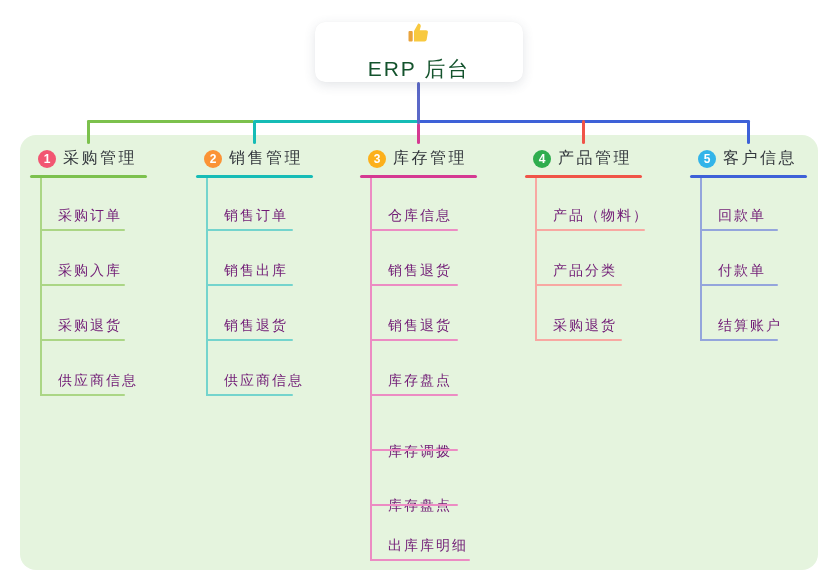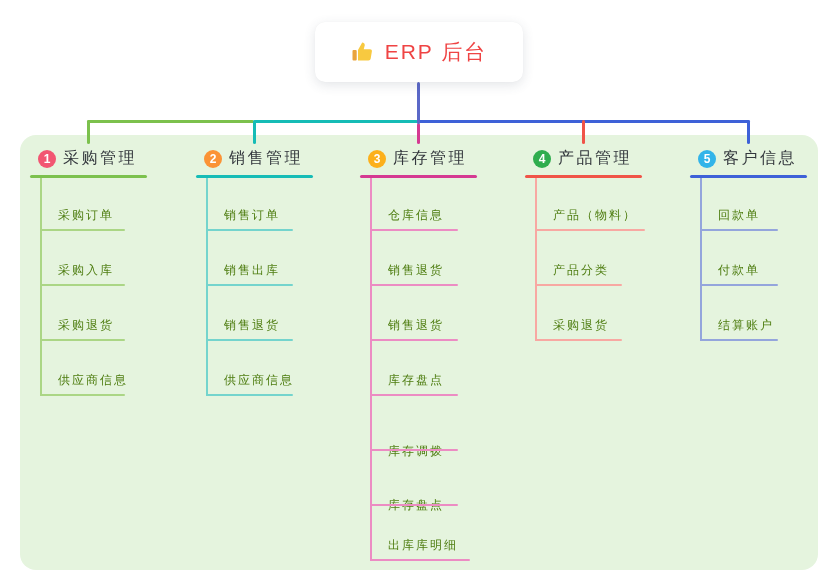--- a/index.html
+++ b/index.html
@@ -5,21 +5,21 @@
   html,body{margin:0;padding:0;background:#fff;}
   .stage{position:relative;width:839px;height:588px;background:#ffffff;overflow:hidden;
          font-family:"Liberation Sans","DejaVu Sans",sans-serif;}
   
   .board{position:absolute;left:20px;top:135px;width:798px;height:435px;
          background:#e5f4de;border-radius:16px;}
   
   .root-node{position:absolute;left:315px;top:22px;width:208px;height:60px;background:#fff;
              border-radius:10px;box-shadow:0 3px 12px rgba(60,70,90,.14),0 0 1px rgba(0,0,0,.05);
              display:flex;align-items:center;justify-content:center;gap:10px;
-             font-size:21px;letter-spacing:2px;color:#ef4444;font-weight:500;z-index:3;}
+             font-size:21px;letter-spacing:2px;color:#14532d;font-weight:500;z-index:3;flex-direction:column;}
   .thumb{display:inline-flex;width:24px;height:24px;}
   
   .conn{position:absolute;border-radius:2px;}
   .root-drop{left:417px;top:82px;width:3px;height:42px;background:#5b68c8;z-index:2;}
   .h-green{left:87px;top:120px;width:167px;height:3px;background:#7cc14d;}
   .h-teal{left:254px;top:120px;width:164px;height:3px;background:#16bcb6;}
   .h-blue{left:418px;top:120px;width:332px;height:3px;background:#3e61d8;}
   .s1{left:87px;top:120px;width:3px;height:24px;background:#7cc14d;}
   .s2{left:253px;top:120px;width:3px;height:24px;background:#16bcb6;}
   .s3{left:417px;top:123px;width:3px;height:21px;background:#d53a92;}
@@ -28,21 +28,21 @@
   
   .branch{position:absolute;top:148px;width:117px;z-index:2;}
   .b1{left:30px}.b2{left:196px}.b3{left:360px}.b4{left:525px}.b5{left:690px}
   .branch-header{position:absolute;top:0;left:8px;display:flex;align-items:center;gap:7px;
                  white-space:nowrap;cursor:default;}
   .badge{width:18px;height:18px;border-radius:50%;color:#fff;font-size:12px;font-weight:bold;
          display:flex;align-items:center;justify-content:center;flex:0 0 18px;line-height:1;}
   .btitle{font-size:16px;letter-spacing:2.5px;color:#33373d;font-weight:500;}
   .hline{position:absolute;top:27px;left:0;width:117px;height:3px;border-radius:2px;}
   .vline{position:absolute;left:10px;top:30px;width:2px;}
-  .child-label{position:absolute;left:28px;font-size:12px;letter-spacing:2px;color:#4d7c0f;
+  .child-label{position:absolute;left:28px;font-size:14px;letter-spacing:2px;color:#701a75;
                white-space:nowrap;height:18px;line-height:18px;cursor:default;}
   .child-line{position:absolute;left:10px;height:2px;border-radius:1px;}
   .w85{width:85px}.w87{width:87px}.w88{width:88px}.w100{width:100px}.w110{width:110px}.w78{width:78px}
   .t0{top:58px}.t1{top:113px}.t2{top:168px}.t3{top:223px}.t4{top:294px}.t5{top:348px}.t6{top:388px}
   .l0{top:81px}.l1{top:136px}.l2{top:191px}.l3{top:246px}.l4{top:301px}.l5{top:356px}.l6{top:411px}
   .b1 .hline{background:#7cc14d}.b1 .badge{background:#f25672}.b1 .vline,.b1 .child-line{background:#abd685}
   .b2 .hline{background:#16bcb6}.b2 .badge{background:#fb9335}.b2 .vline,.b2 .child-line{background:#74d4cd}
   .b3 .hline{background:#d53a92}.b3 .badge{background:#fcb01b}.b3 .vline,.b3 .child-line{background:#ec8cc3}
   .b4 .hline{background:#f05448}.b4 .badge{background:#2fad4e}.b4 .vline,.b4 .child-line{background:#f8a8a2}
   .b5 .hline{background:#3e61d8}.b5 .badge{background:#32b4e9}.b5 .vline,.b5 .child-line{background:#94a5dc}

